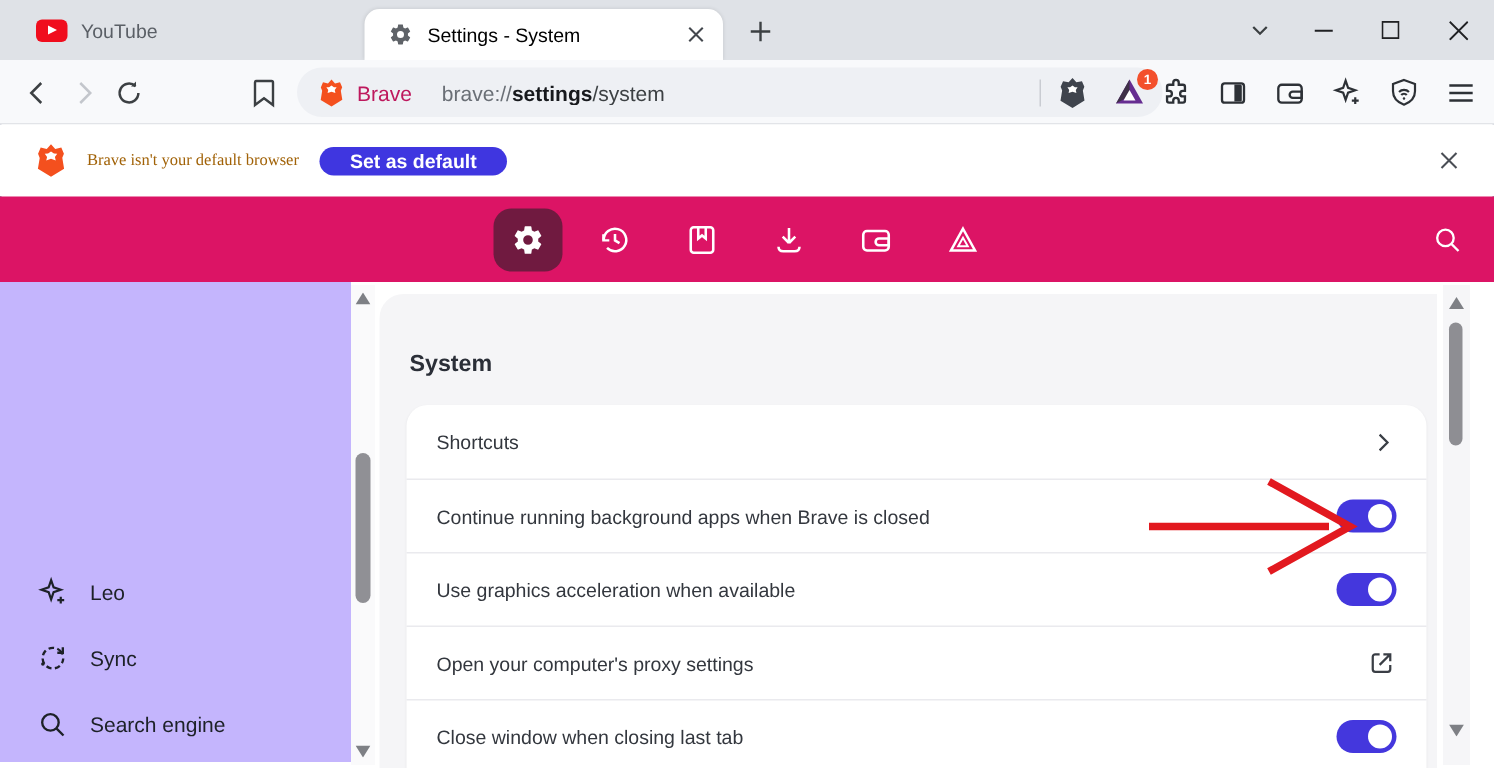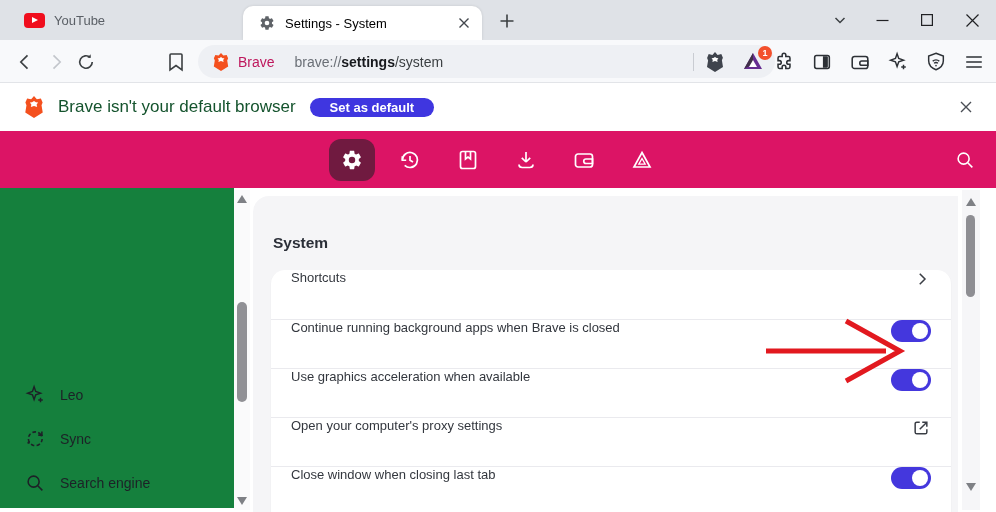--- a/index.html
+++ b/index.html
@@ -37,48 +37,48 @@
   .omni-sep { width:1px; height:18px; background:#c9ccd2; margin:0 11px; }
   .omni-right { display:flex; align-items:center; gap:16px; }
   .bat-wrap { position:relative; width:24px; height:24px; }
   .bat-badge { position:absolute; top:-4px; right:-7px; min-width:14px; height:14px; border-radius:7px; background:#f3502c; color:#fff; font-size:9px; font-weight:700; display:flex; align-items:center; justify-content:center; padding:0 3px; }
   .toolbar-right { position:absolute; right:8px; top:48px; display:flex; align-items:center; gap:10px; }
   .toolbar-right .icon-btn { width:28px; height:28px; color:#2d3136; }
 
   
   .banner { position:absolute; left:0; top:83px; width:100%; height:48px; background:#fff; display:flex; align-items:center; }
   .banner .lion { margin-left:23px; }
-  .banner .msg { margin-left:13px; font-size:17px; color:#14532d; }
+  .banner .msg { margin-left:13px; font-size:11px; color:#a16207;font-family:Liberation Serif, serif; }
   .banner .cta { margin-left:14px; height:19px; padding:0 20px; border:none; border-radius:16px; background:#3f36e0; color:#fff; font-size:13px; font-weight:700; font-family:inherit; }
   .banner .close { position:absolute; right:18px; top:12px; width:24px; height:24px; color:#4a4e55; }
 
   
   .pinknav { position:absolute; left:0; top:131px; width:100%; height:57px; background:#dc1465; }
   .pn-group { position:absolute; left:329px; top:0; height:57px; display:flex; align-items:center; gap:12px; }
   .pn-item { width:46px; height:42px; display:flex; align-items:center; justify-content:center; color:#fff; border-radius:12px; }
   .pn-item.active { background:#701a40; }
   .pn-search { position:absolute; right:18px; top:16px; width:26px; height:26px; color:#fff; }
 
   
   .bodyarea { position:absolute; left:0; top:188px; width:100%; height:324px; background:#fff; overflow:hidden; }
 
   
-  .sidebar { position:absolute; left:0; top:0; width:234px; height:320px; background:#15803d; overflow:hidden; }
+  .sidebar { position:absolute; left:0; top:0; width:234px; height:320px; background:#c4b5fd; overflow:hidden; }
   .side-item { position:absolute; left:0; display:flex; align-items:flex-start; gap:14px; padding-left:24px; color:#1d2127; }
   .side-item .s-icon { width:22px; height:22px; flex:0 0 auto; color:#1d2127; }
   .side-item .s-label { font-size:14px; font-weight:500; line-height:18px; padding-top:2px; max-width:130px; }
   .side-scroll { position:absolute; left:234px; top:2px; width:16px; height:320px; background:#fafafb; }
   .side-scroll .thumb { position:absolute; left:3px; top:112px; width:10px; height:100px; border-radius:5px; background:#909095; }
   .scroll-arrow { position:absolute; left:3px; width:10px; height:8px; color:#7e8085; }
 
   
   .mainpanel { position:absolute; left:253px; top:8px; width:705px; height:316px; background:#f5f5f7; border-radius:16px 0 0 0; }
   .page-title { position:absolute; left:20px; top:38px; font-size:15.5px; font-weight:700; color:#2b2f38; }
   .card { position:absolute; left:18px; top:74px; width:680px; height:250px; background:#fff; border-radius:14px 14px 0 0; box-shadow:0 1px 2px rgba(0,0,0,.05); }
-  .row { position:relative; height:49px; display:flex; align-items:flex-start; padding:0 20px; }
+  .row { position:relative; height:49px; display:flex; align-items:center; padding:0 20px; }
   .row + .row { border-top:1px solid #eaeaee; }
   .row .r-label { font-size:13px; color:#33373e; flex:1; }
   .toggle { width:40px; height:22px; border-radius:11px; background:#4437dd; position:relative; flex:0 0 auto; }
   .toggle .knob { position:absolute; right:3px; top:3px; width:16px; height:16px; border-radius:50%; background:#fff; }
   .r-ctl { color:#3a3e45; flex:0 0 auto; display:flex; }
 
   
   .anno-arrow { position:absolute; left:505px; top:120px; width:150px; height:70px; pointer-events:none; }
 
   

